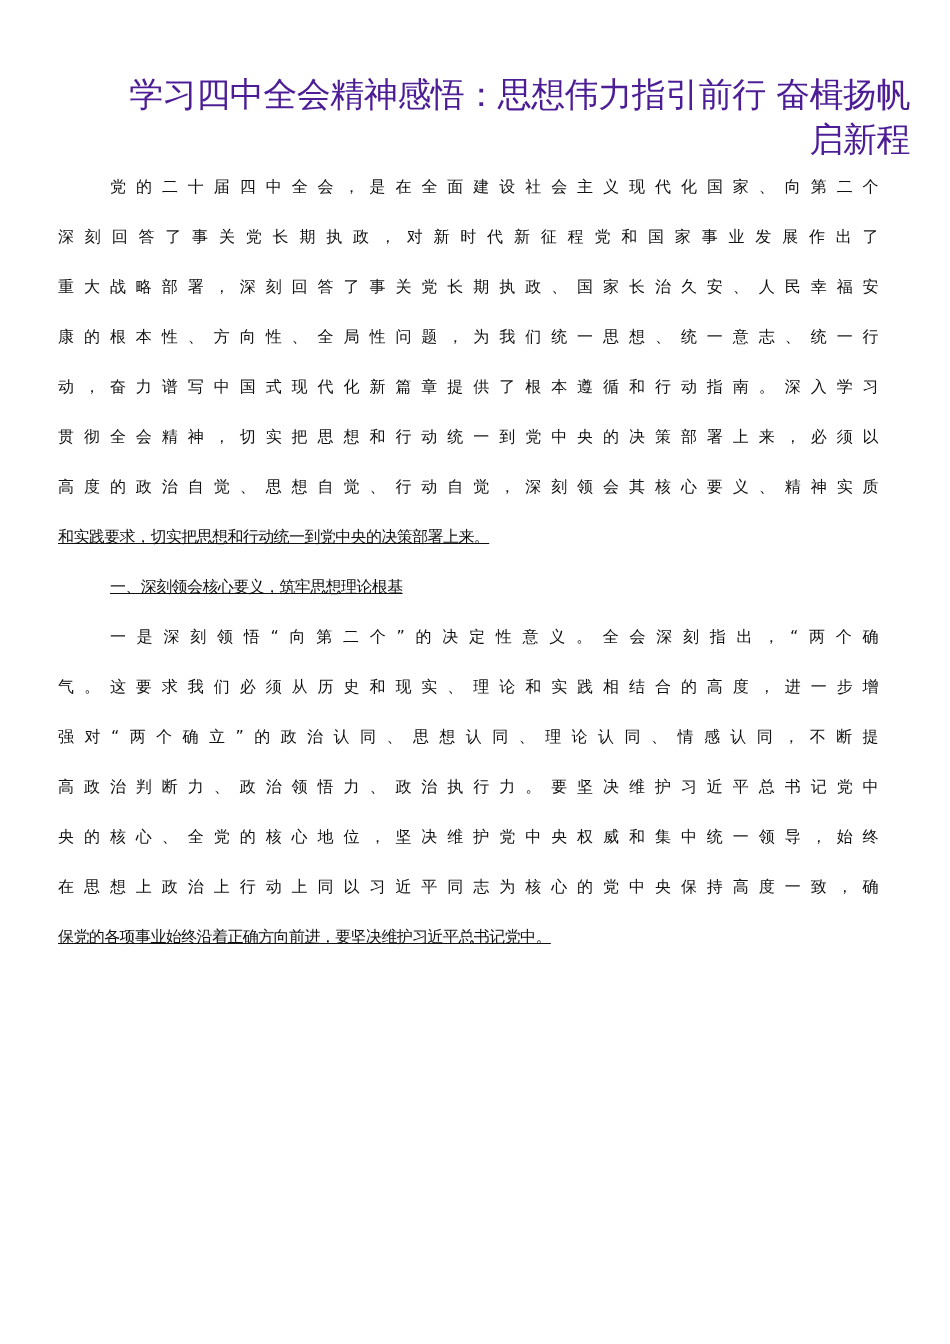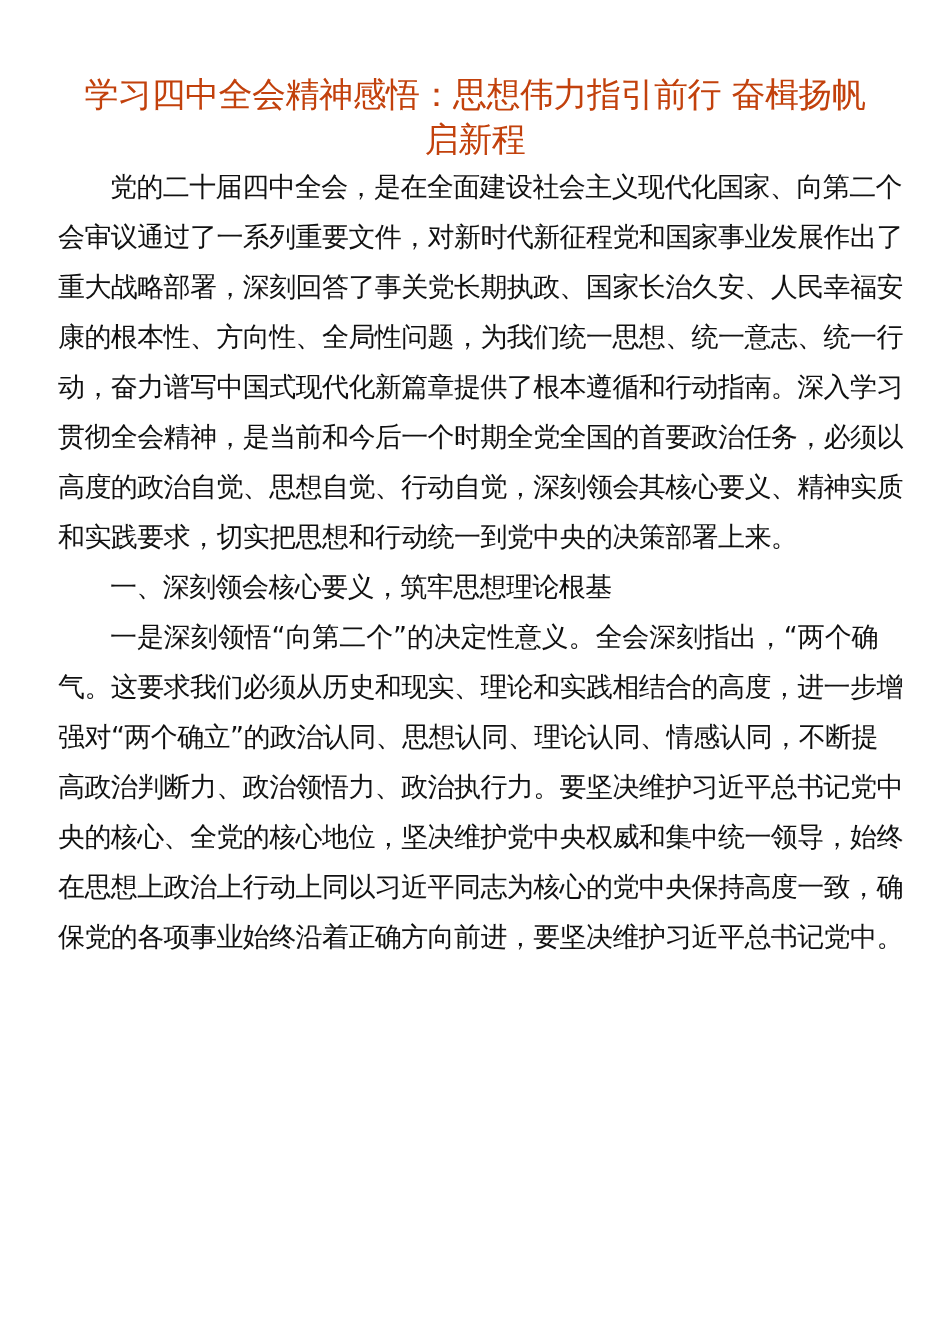--- a/index.html
+++ b/index.html
@@ -20,72 +20,73 @@
     left: 0; top: 0;
     width: 950px;
     height: 1344px;
     background: #ffffff;
   }
   .title {
     position: absolute;
     left: 40px;
     width: 870px;
     top: 72px;
-    text-align: center;
+    text-align: right;
     font-size: 34px;
     line-height: 45px;
-    color: #c2410c;
+    color: #4c1d95;
     letter-spacing: -0.5px;
   }
   .title-line {
     display: block;
     white-space: nowrap;
   }
   .body {
     position: absolute;
     left: 58px;
     width: 820px;
     top: 162px;
   }
   .line {
     display: block;
     height: 50px;
     line-height: 50px;
-    font-size: 27px;
+    font-size: 16px;
     white-space: nowrap;
     text-align: justify;
     text-align-last: justify;
     letter-spacing: -0.6px;
   }
   .line.indent {
     padding-left: 52px;
   }
   .line.last {
     text-align-last: left;
+    text-decoration: underline;
   }
 </style>
 </head>
 <body>
 
 <div class="page">
 
   <h1 class="title" style="margin:0;font-weight:normal;">
     <span class="title-line">学习四中全会精神感悟：思想伟力指引前行 奋楫扬帆</span>
     <span class="title-line">启新程</span>
   </h1>
 
   <div class="body">
 
     <div class="paragraph">
       <span class="line indent">党的二十届四中全会，是在全面建设社会主义现代化国家、向第二个</span>
-      <span class="line">会审议通过了一系列重要文件，对新时代新征程党和国家事业发展作出了</span>
+      <span class="line">深刻回答了事关党长期执政，对新时代新征程党和国家事业发展作出了</span>
       <span class="line">重大战略部署，深刻回答了事关党长期执政、国家长治久安、人民幸福安</span>
       <span class="line">康的根本性、方向性、全局性问题，为我们统一思想、统一意志、统一行</span>
       <span class="line">动，奋力谱写中国式现代化新篇章提供了根本遵循和行动指南。深入学习</span>
-      <span class="line">贯彻全会精神，是当前和今后一个时期全党全国的首要政治任务，必须以</span>
+      <span class="line">贯彻全会精神，切实把思想和行动统一到党中央的决策部署上来，必须以</span>
       <span class="line">高度的政治自觉、思想自觉、行动自觉，深刻领会其核心要义、精神实质</span>
       <span class="line last">和实践要求，切实把思想和行动统一到党中央的决策部署上来。</span>
     </div>
 
     <div class="paragraph">
       <span class="line indent last">一、深刻领会核心要义，筑牢思想理论根基</span>
     </div>
 
 
     <div class="paragraph">

